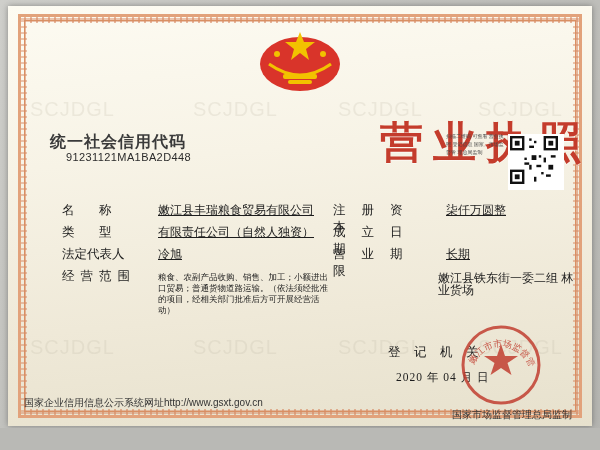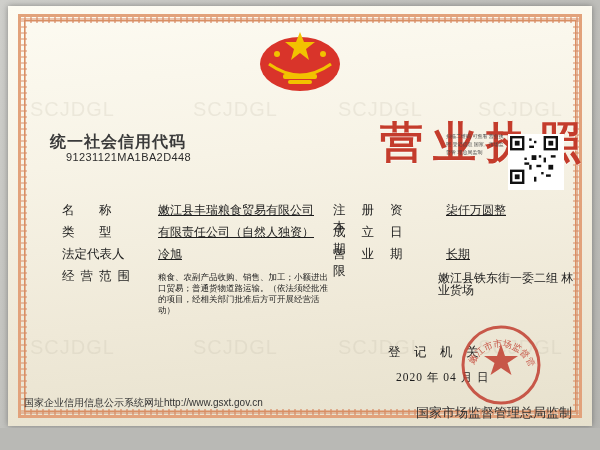--- a/index.html
+++ b/index.html
@@ -122,21 +122,21 @@
     position:absolute;left:452px;top:318px;width:82px;height:82px;
     border-radius:50%;
     opacity:.82;
   }
   .footer-left{
     position:absolute;left:16px;bottom:16px;
     font-size:10px;color:#333;
   }
   .footer-right{
     position:absolute;right:20px;bottom:4px;
-    font-size:13px;color:#333;margin-left:25px;
+    font-size:10px;color:#333;margin-left:25px;
   }
   .photo-footer{
     position:absolute;left:0;right:0;bottom:0;height:22px;
     background:#b9b9b5;
   }
 </style>
 </head>
 <body>
 
 <div class="photo">

